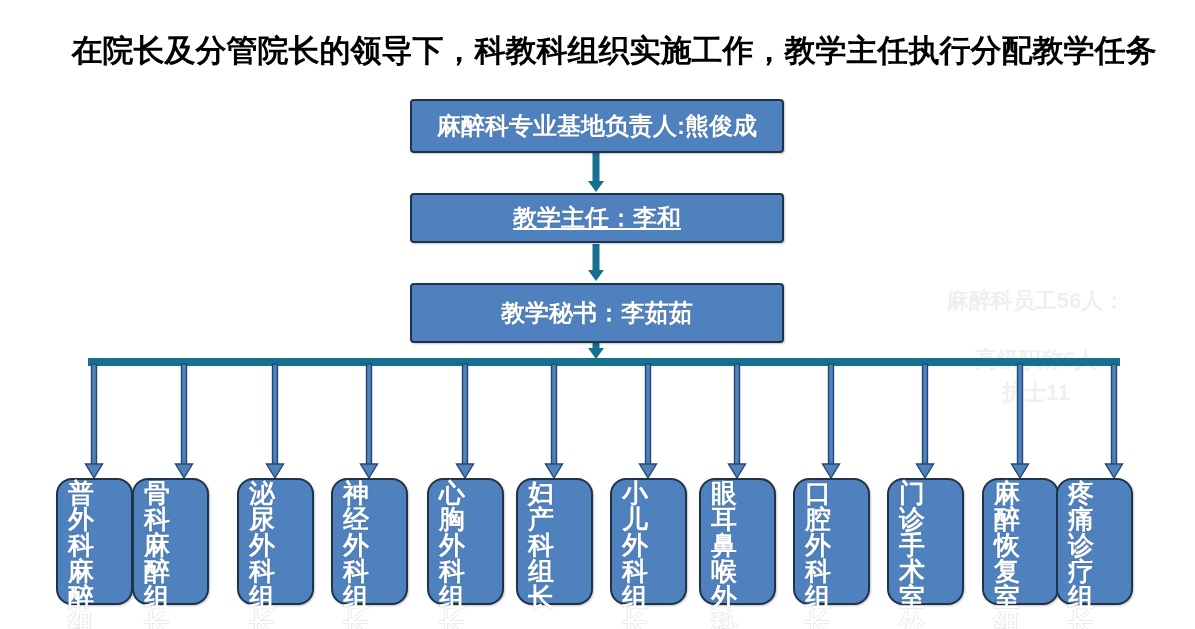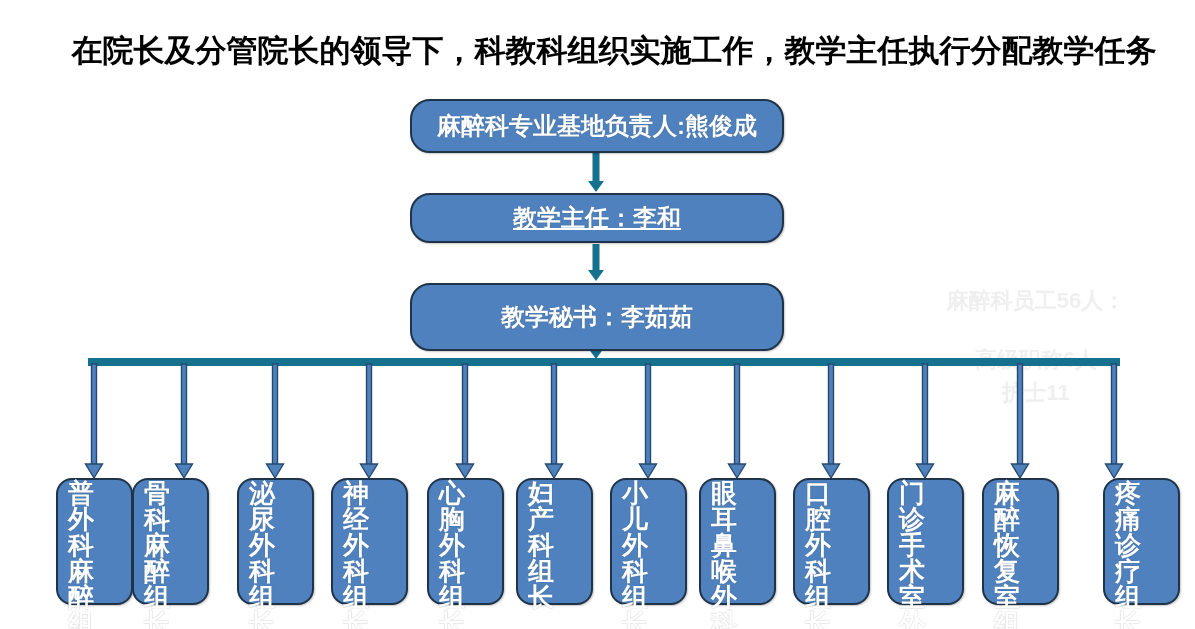--- a/index.html
+++ b/index.html
@@ -40,28 +40,28 @@
     position:absolute;
     background:var(--box-fill);
     border:2px solid var(--box-border);
     box-sizing:border-box;
     color:#ffffff;font-weight:700;
     z-index:2;
     box-shadow:1px 1px 2px rgba(0,0,0,0.22);
   }
   .node-top{
     left:410px;width:374px;height:54px;
-    border-radius:20px;
+    border-radius:4px;
     display:flex;align-items:center;justify-content:center;
     font-size:24px;
     text-shadow:0 0 1px rgba(0,0,0,0.35);
   }
   #node-root{top:99px;}
   #node-director{top:193px;height:50px;text-decoration:underline;}
-  #node-secretary{top:283px;height:68px;}
+  #node-secretary{top:283px;height:60px;}
   .leaf{
     top:478px;width:77px;height:127px;
     border-radius:16px;
     font-size:26px;line-height:26px;
     padding:0 14px 0 10px;
     white-space:pre-line;
     text-shadow:0 0 1px rgba(0,0,0,0.35);
   }
 </style>
 </head>
@@ -145,17 +145,17 @@
 外科
 组长</div>
   <div class="node leaf" style="left:887px">门诊
 手术
 室外
 组长</div>
   <div class="node leaf" style="left:982px">麻醉
 恢复
 室组
 长</div>
-  <div class="node leaf" style="left:1103px">疼痛
+  <div class="node leaf" style="left:1056px">疼痛
 诊疗
 组长</div>
 
 </div>
 
 </body></html>

